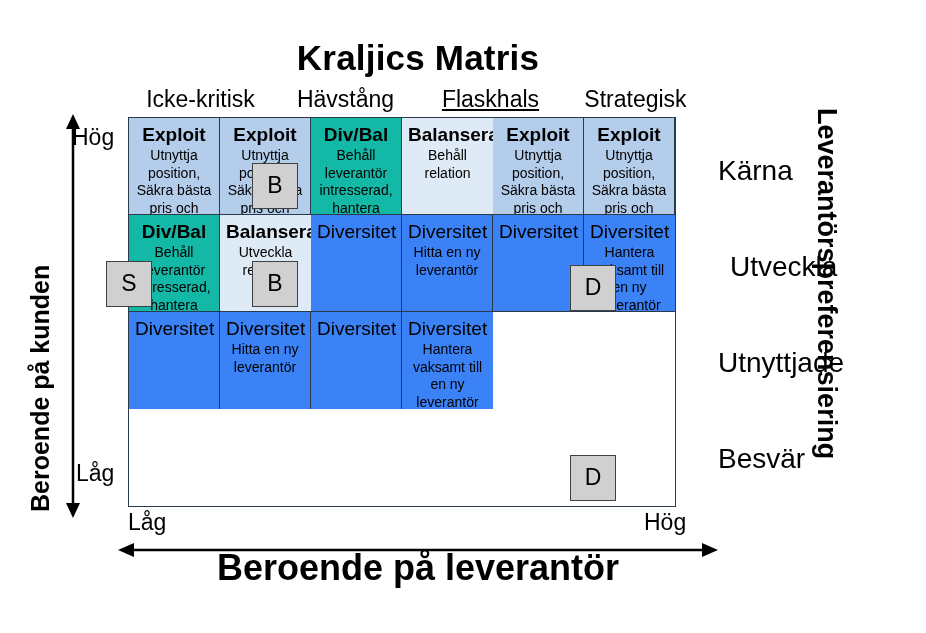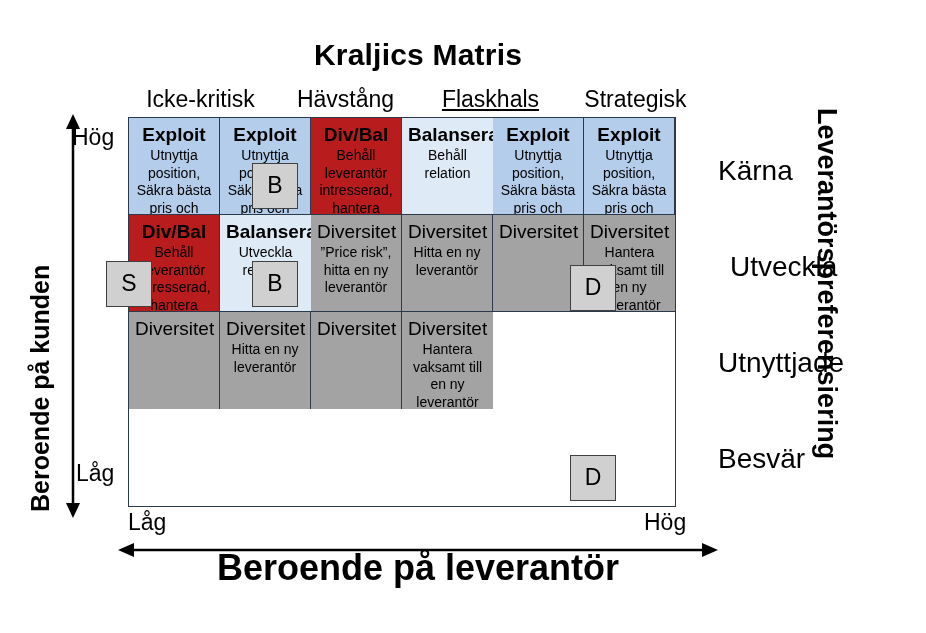--- a/index.html
+++ b/index.html
@@ -16,21 +16,21 @@
     overflow: hidden;
   }
 
   
   #chart-title {
     position: absolute;
     left: 0;
     top: 38px;
     width: 836px;
     text-align: center;
-    font-size: 30px;
+    font-size: 35px;
     font-weight: bold;
     letter-spacing: 0.2px;
   }
 
   
   .col-header {
     position: absolute;
     top: 86px;
     width: 145px;
     text-align: center;
@@ -73,22 +73,22 @@
   .cell.bold-title .c-title { font-weight: bold; }
   .cell .c-body {
     display: block;
     font-size: 14px;
     line-height: 17.5px;
   }
 
   
   .fill-light   { background: #B4CDEA; }
   .fill-pale    { background: #DEEAF6; }
-  .fill-dark    { background: #b91c1c; text-align: center; }
-  .fill-medium  { background: #a3a3a3; }
+  .fill-dark    { background: #14b8a6; text-align: center; }
+  .fill-medium  { background: #3b82f6; }
 
   
   .marker {
     position: absolute;
     width: 46px;
     height: 46px;
     background: #D0D0D0;
     border: 1.5px solid #404040;
     box-sizing: border-box;
     font-size: 23px;
@@ -231,21 +231,20 @@
     <span class="c-title">Div/Bal</span>
     <span class="c-body">Behåll leverantör intresserad, hantera leverantör vaksamt</span>
   </div>
   <div class="cell bold-title fill-pale lastcol">
     <span class="c-title">Balansera</span>
     <span class="c-body">Utveckla relation</span>
   </div>
 
   <div class="cell fill-medium">
     <span class="c-title">Diversitet</span>
-    <span class="c-body">”Price risk”, hitta en ny leverantör</span>
   </div>
   <div class="cell fill-medium">
     <span class="c-title">Diversitet</span>
     <span class="c-body">Hitta en ny leverantör</span>
   </div>
   <div class="cell fill-medium">
     <span class="c-title">Diversitet</span>
   </div>
   <div class="cell fill-medium lastcol">
     <span class="c-title">Diversitet</span>

